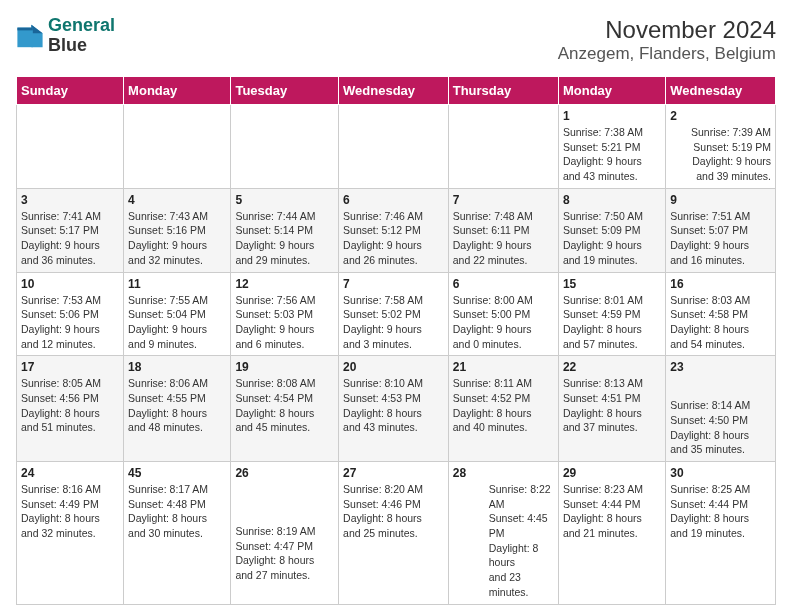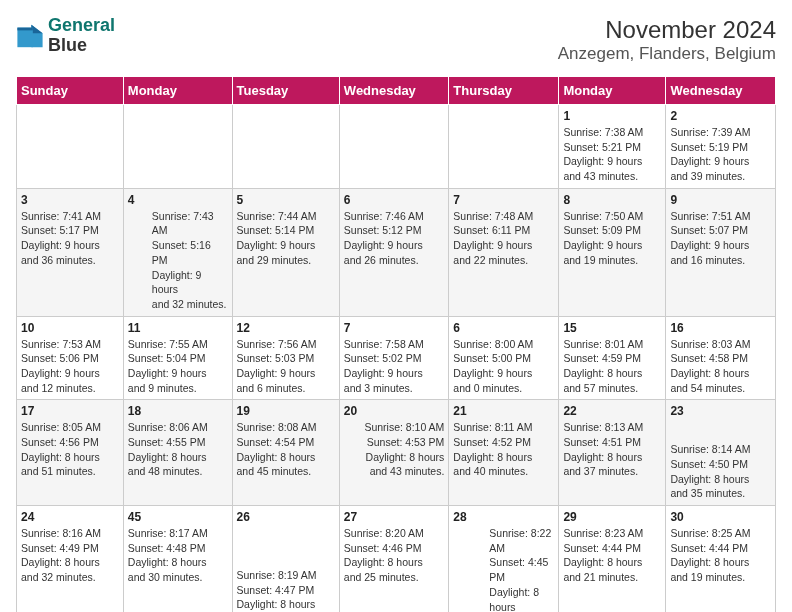--- a/index.html
+++ b/index.html
@@ -130,37 +130,37 @@
         <td class="empty-cell"></td>
         <td>
           <div class="day-number">1</div>
           <div class="day-info" style="white-space: pre-line;">Sunrise: 7:38 AM
 Sunset: 5:21 PM
 Daylight: 9 hours
 and 43 minutes.</div>
         </td>
         <td>
           <div class="day-number">2</div>
-          <div class="day-info" style="white-space: pre-line;">Sunrise: 7:39 AM
+          <div class="day-info" style="white-space: pre-line; text-align: right;">Sunrise: 7:39 AM
 Sunset: 5:19 PM
 Daylight: 9 hours
 and 39 minutes.</div>
         </td>
       </tr>
       <tr>
         <td>
           <div class="day-number">3</div>
           <div class="day-info" style="white-space: pre-line;">Sunrise: 7:41 AM
 Sunset: 5:17 PM
 Daylight: 9 hours
 and 36 minutes.</div>
         </td>
         <td>
           <div class="day-number">4</div>
-          <div class="day-info" style="white-space: pre-line; margin-left: 24px;">Sunrise: 7:43 AM
+          <div class="day-info" style="white-space: pre-line;">Sunrise: 7:43 AM
 Sunset: 5:16 PM
 Daylight: 9 hours
 and 32 minutes.</div>
         </td>
         <td>
           <div class="day-number">5</div>
           <div class="day-info" style="white-space: pre-line;">Sunrise: 7:44 AM
 Sunset: 5:14 PM
 Daylight: 9 hours
 and 29 minutes.</div>
@@ -262,21 +262,21 @@
         </td>
         <td>
           <div class="day-number">19</div>
           <div class="day-info" style="white-space: pre-line;">Sunrise: 8:08 AM
 Sunset: 4:54 PM
 Daylight: 8 hours
 and 45 minutes.</div>
         </td>
         <td>
           <div class="day-number">20</div>
-          <div class="day-info" style="white-space: pre-line; text-align: right;">Sunrise: 8:10 AM
+          <div class="day-info" style="white-space: pre-line;">Sunrise: 8:10 AM
 Sunset: 4:53 PM
 Daylight: 8 hours
 and 43 minutes.</div>
         </td>
         <td>
           <div class="day-number">21</div>
           <div class="day-info" style="white-space: pre-line;">Sunrise: 8:11 AM
 Sunset: 4:52 PM
 Daylight: 8 hours
 and 40 minutes.</div>

